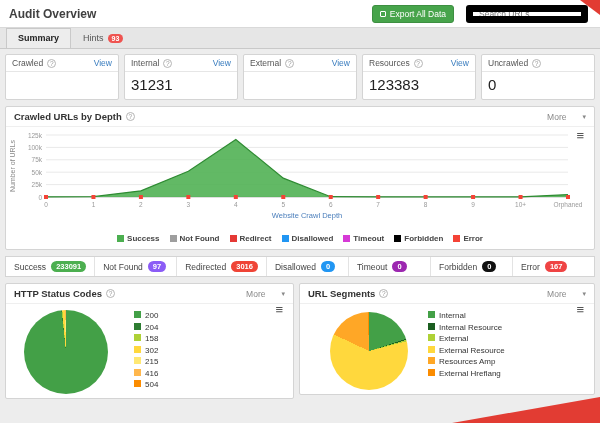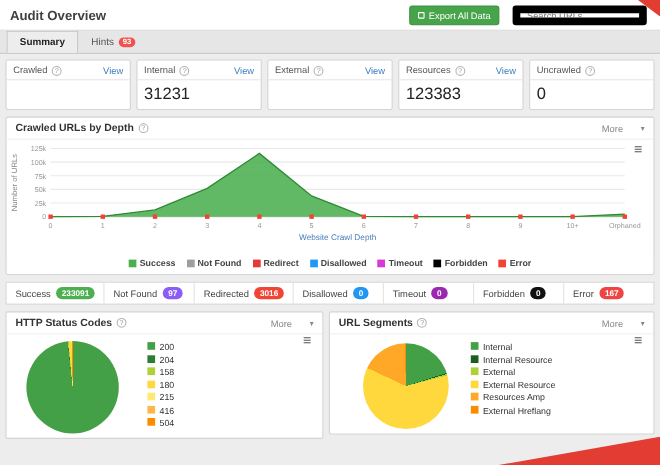--- a/index.html
+++ b/index.html
@@ -253,21 +253,21 @@
           <li>
             <span class="swatch" style="background: rgb(46, 125, 50);"></span>
             <span>204</span>
           </li>
           <li>
             <span class="swatch" style="background: rgb(174, 209, 54);"></span>
             <span>158</span>
           </li>
           <li>
             <span class="swatch" style="background: rgb(255, 216, 61);"></span>
-            <span>180</span>
+            <span>302</span>
           </li>
           <li>
             <span class="swatch" style="background: rgb(255, 232, 115);"></span>
             <span>215</span>
           </li>
           <li>
             <span class="swatch" style="background: rgb(255, 183, 77);"></span>
             <span>416</span>
           </li>
           <li>

